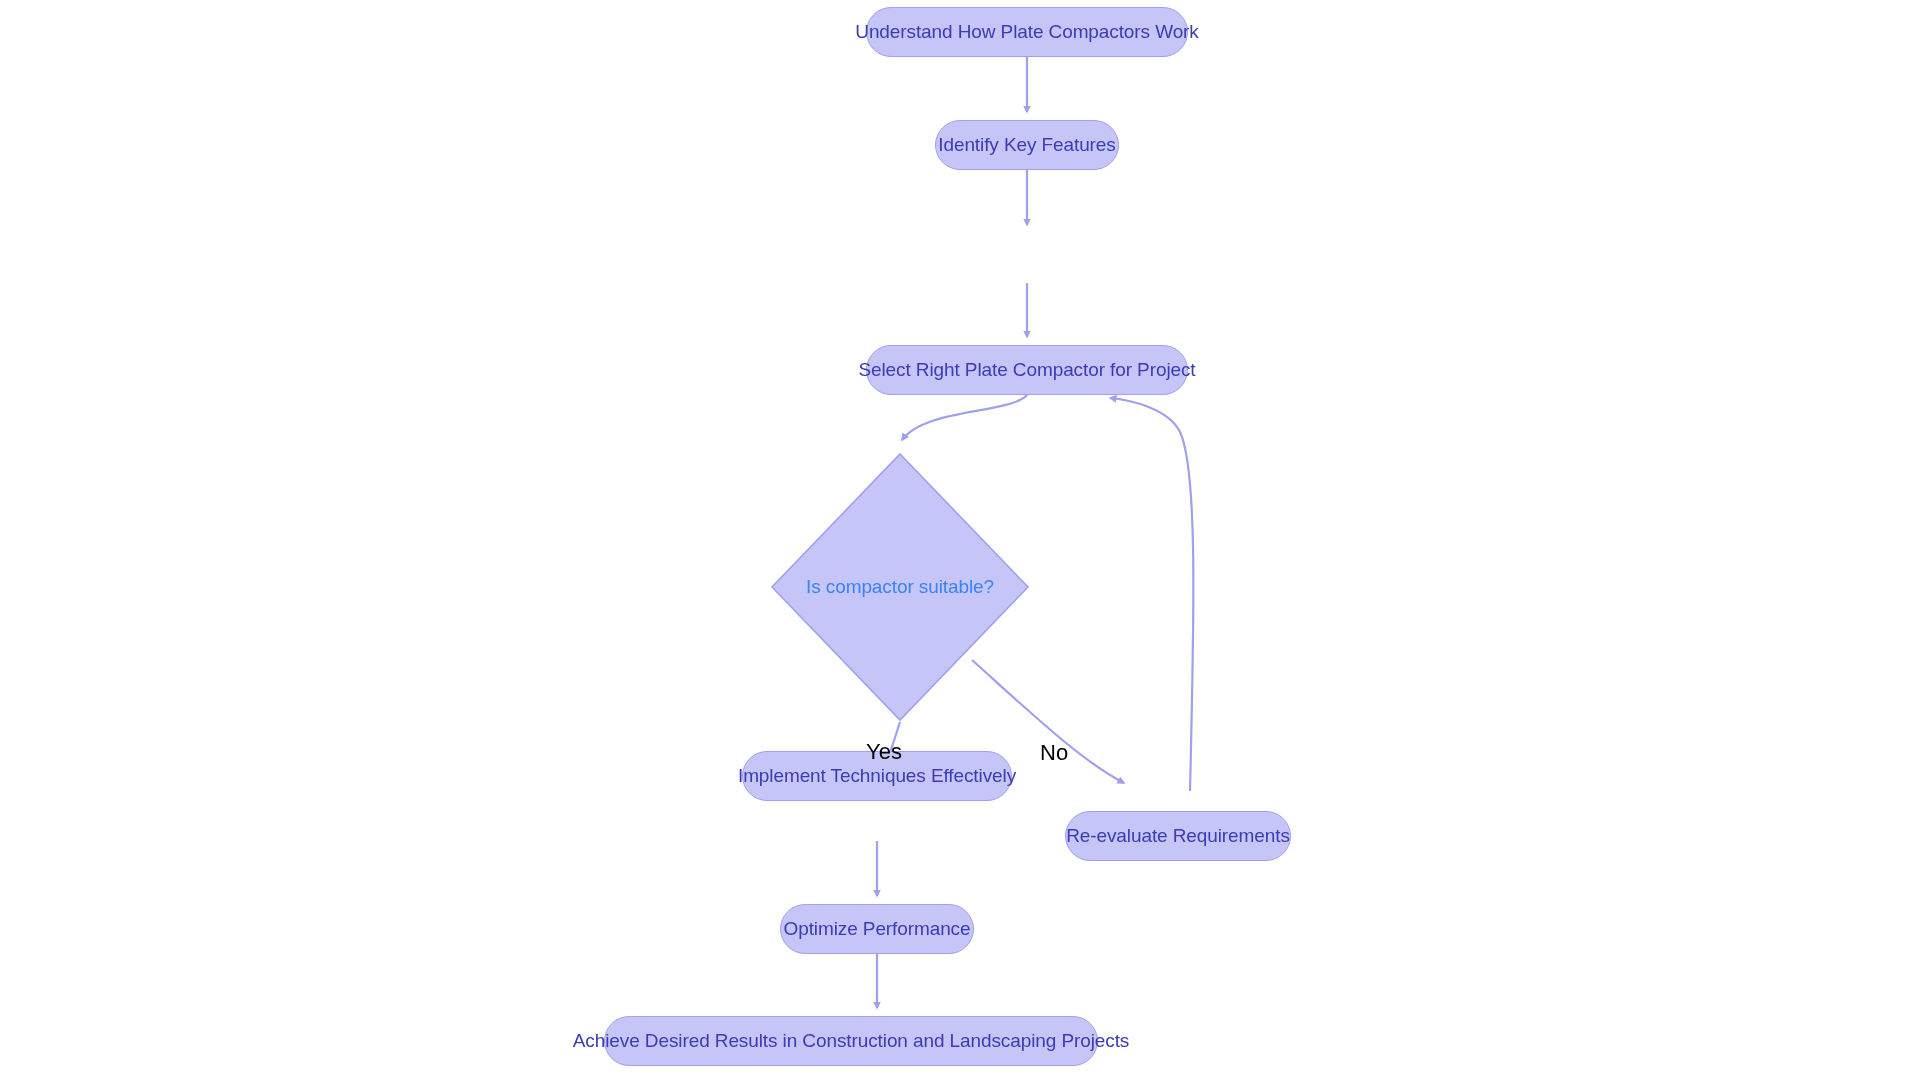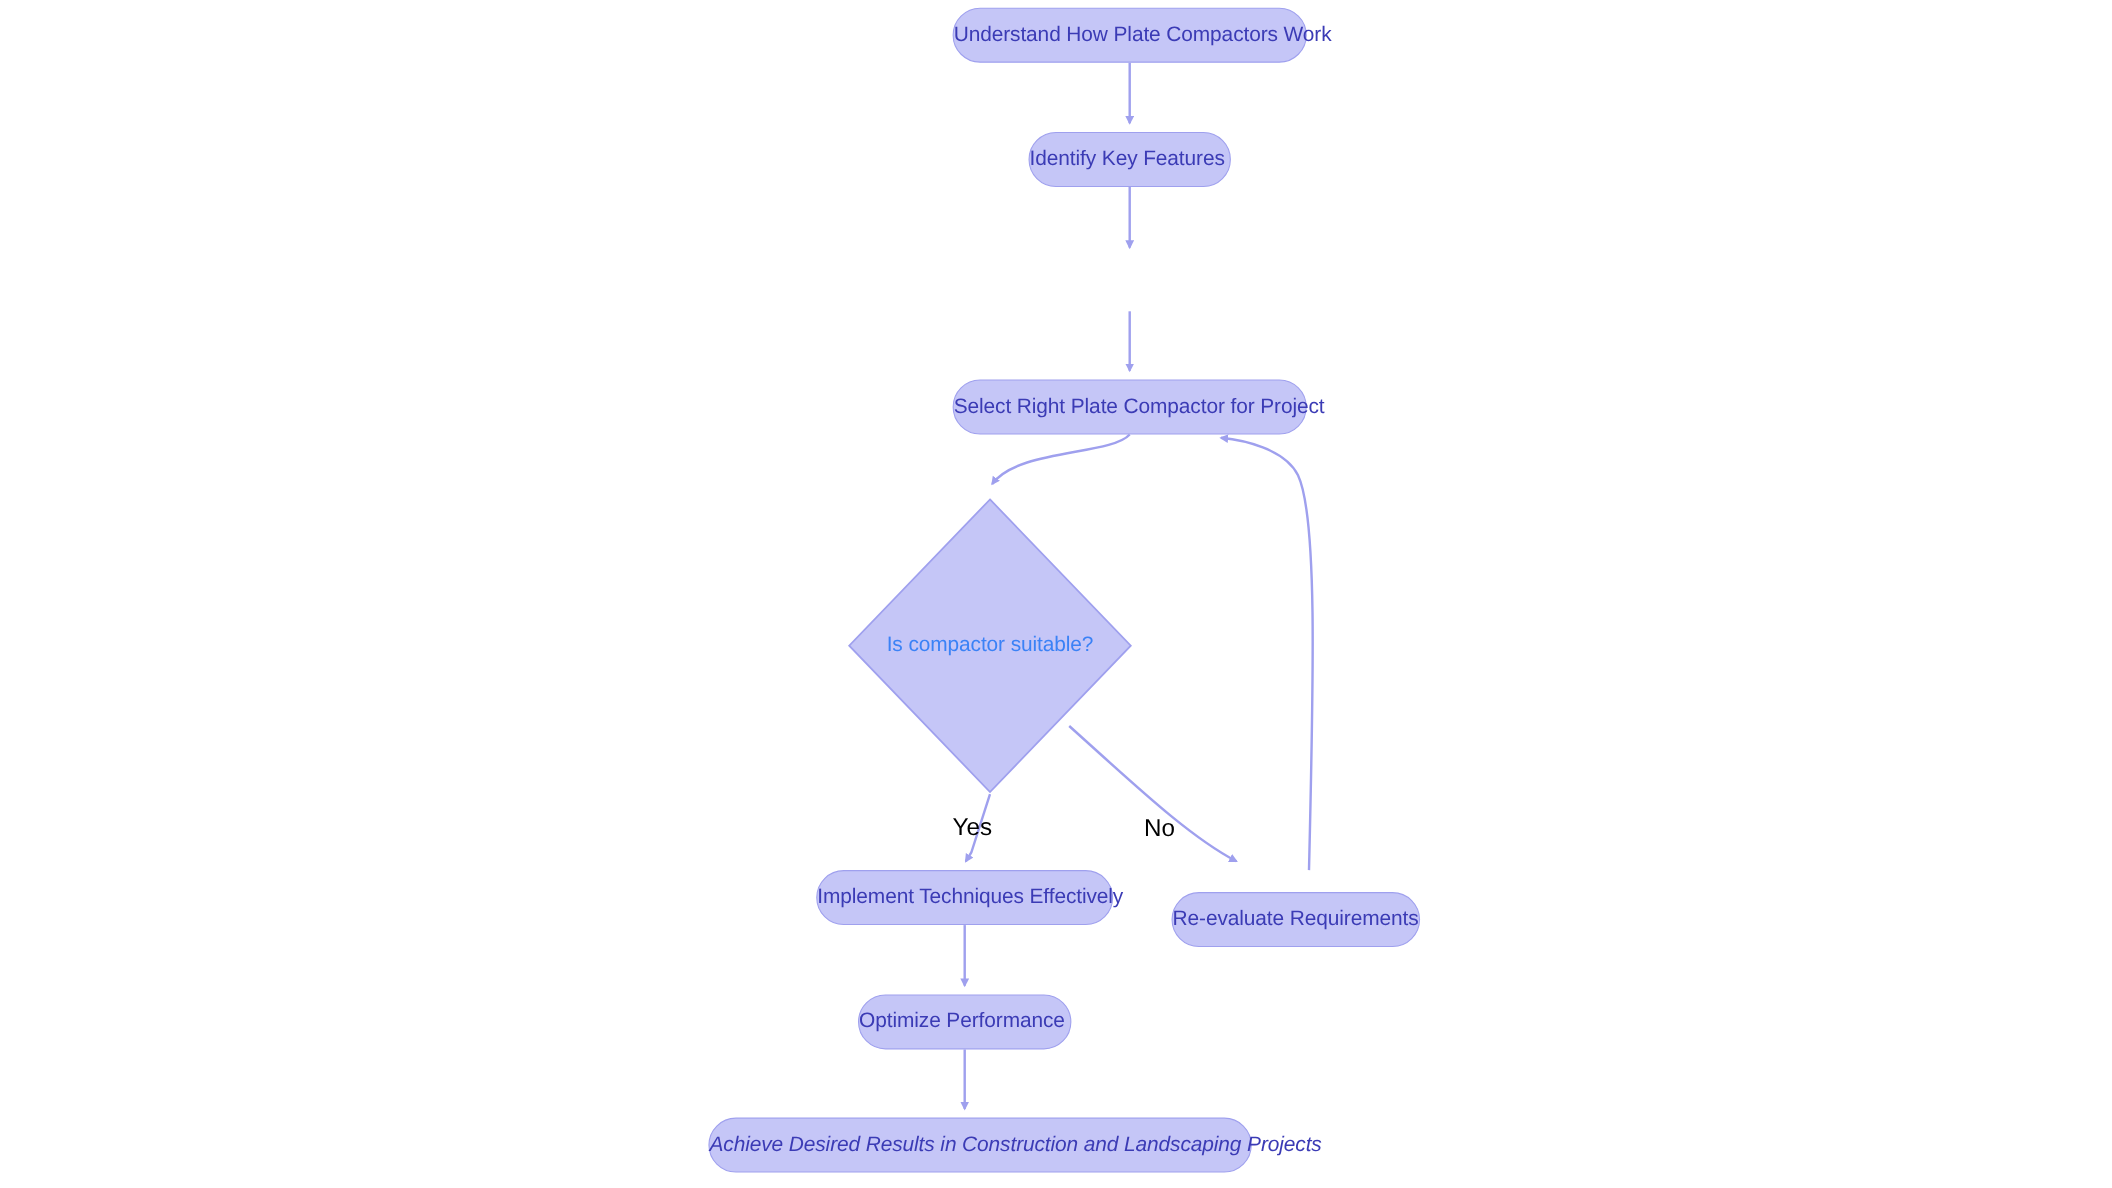--- a/index.html
+++ b/index.html
@@ -24,21 +24,21 @@
     left: 0;
     top: 0;
     width: 1920px;
     height: 1080px;
   }
   .node {
     position: absolute;
     box-sizing: border-box;
     display: flex;
     align-items: center;
-    justify-content: flex-start;
+    justify-content: center;
     background: #c5c6f7;
     border: 1.2px solid #9fa0ee;
     color: #3b3bb5;
     font-family: "Liberation Sans", sans-serif;
     font-size: 19px;
     letter-spacing: -0.1px;
     white-space: nowrap;
     z-index: 2;
   }
   .node.rounded {
@@ -121,33 +121,33 @@
     <span class="node-label">Select Right Plate Compactor for Project</span>
   </div>
 
   <div class="diamond-wrap" style="left:770px; top:452px; width:260px; height:270px;">
     <svg width="260" height="270" viewBox="0 0 260 270">
       <polygon points="130,2 258,135 130,268 2,135" fill="#c5c6f7" stroke="#9fa0ee" stroke-width="1.6"></polygon>
     </svg>
     <div class="diamond-label">Is compactor suitable?</div>
   </div>
 
-  <div class="node rounded" style="left:742px; top:791px; width:270px; height:50px;">
+  <div class="node rounded" style="left:742px; top:751px; width:270px; height:50px;">
     <span class="node-label">Implement Techniques Effectively</span>
   </div>
 
   <div class="node rounded" style="left:1065px; top:791px; width:226px; height:50px;margin-top:20px;">
     <span class="node-label">Re-evaluate Requirements</span>
   </div>
 
   <div class="node rounded" style="left:780px; top:904px; width:194px; height:50px;">
     <span class="node-label">Optimize Performance</span>
   </div>
 
-  <div class="node rounded" style="left:644px; top:1016px; width:494px; height:50px;font-style:italic;">
+  <div class="node rounded" style="left:604px; top:1016px; width:494px; height:50px;">
     <span class="node-label">Achieve Desired Results in Construction and Landscaping Projects</span>
   </div>
 
   <div class="edge-label" style="left:866px; top:739px;">Yes</div>
 
   <div class="edge-label" style="left:1040px; top:740px;">No</div>
 
 </div>
 
 </body></html>

